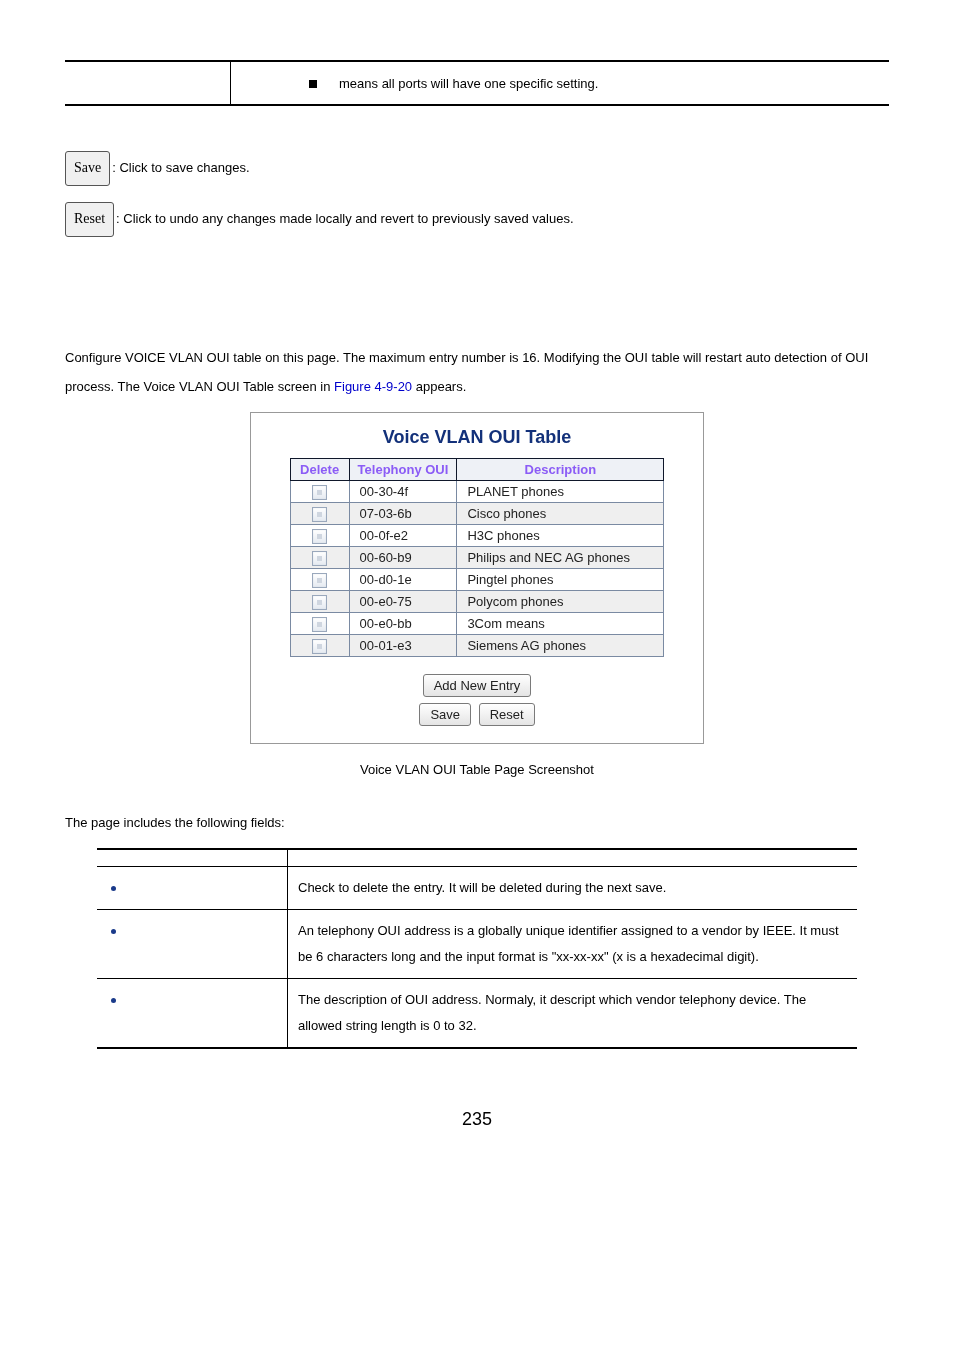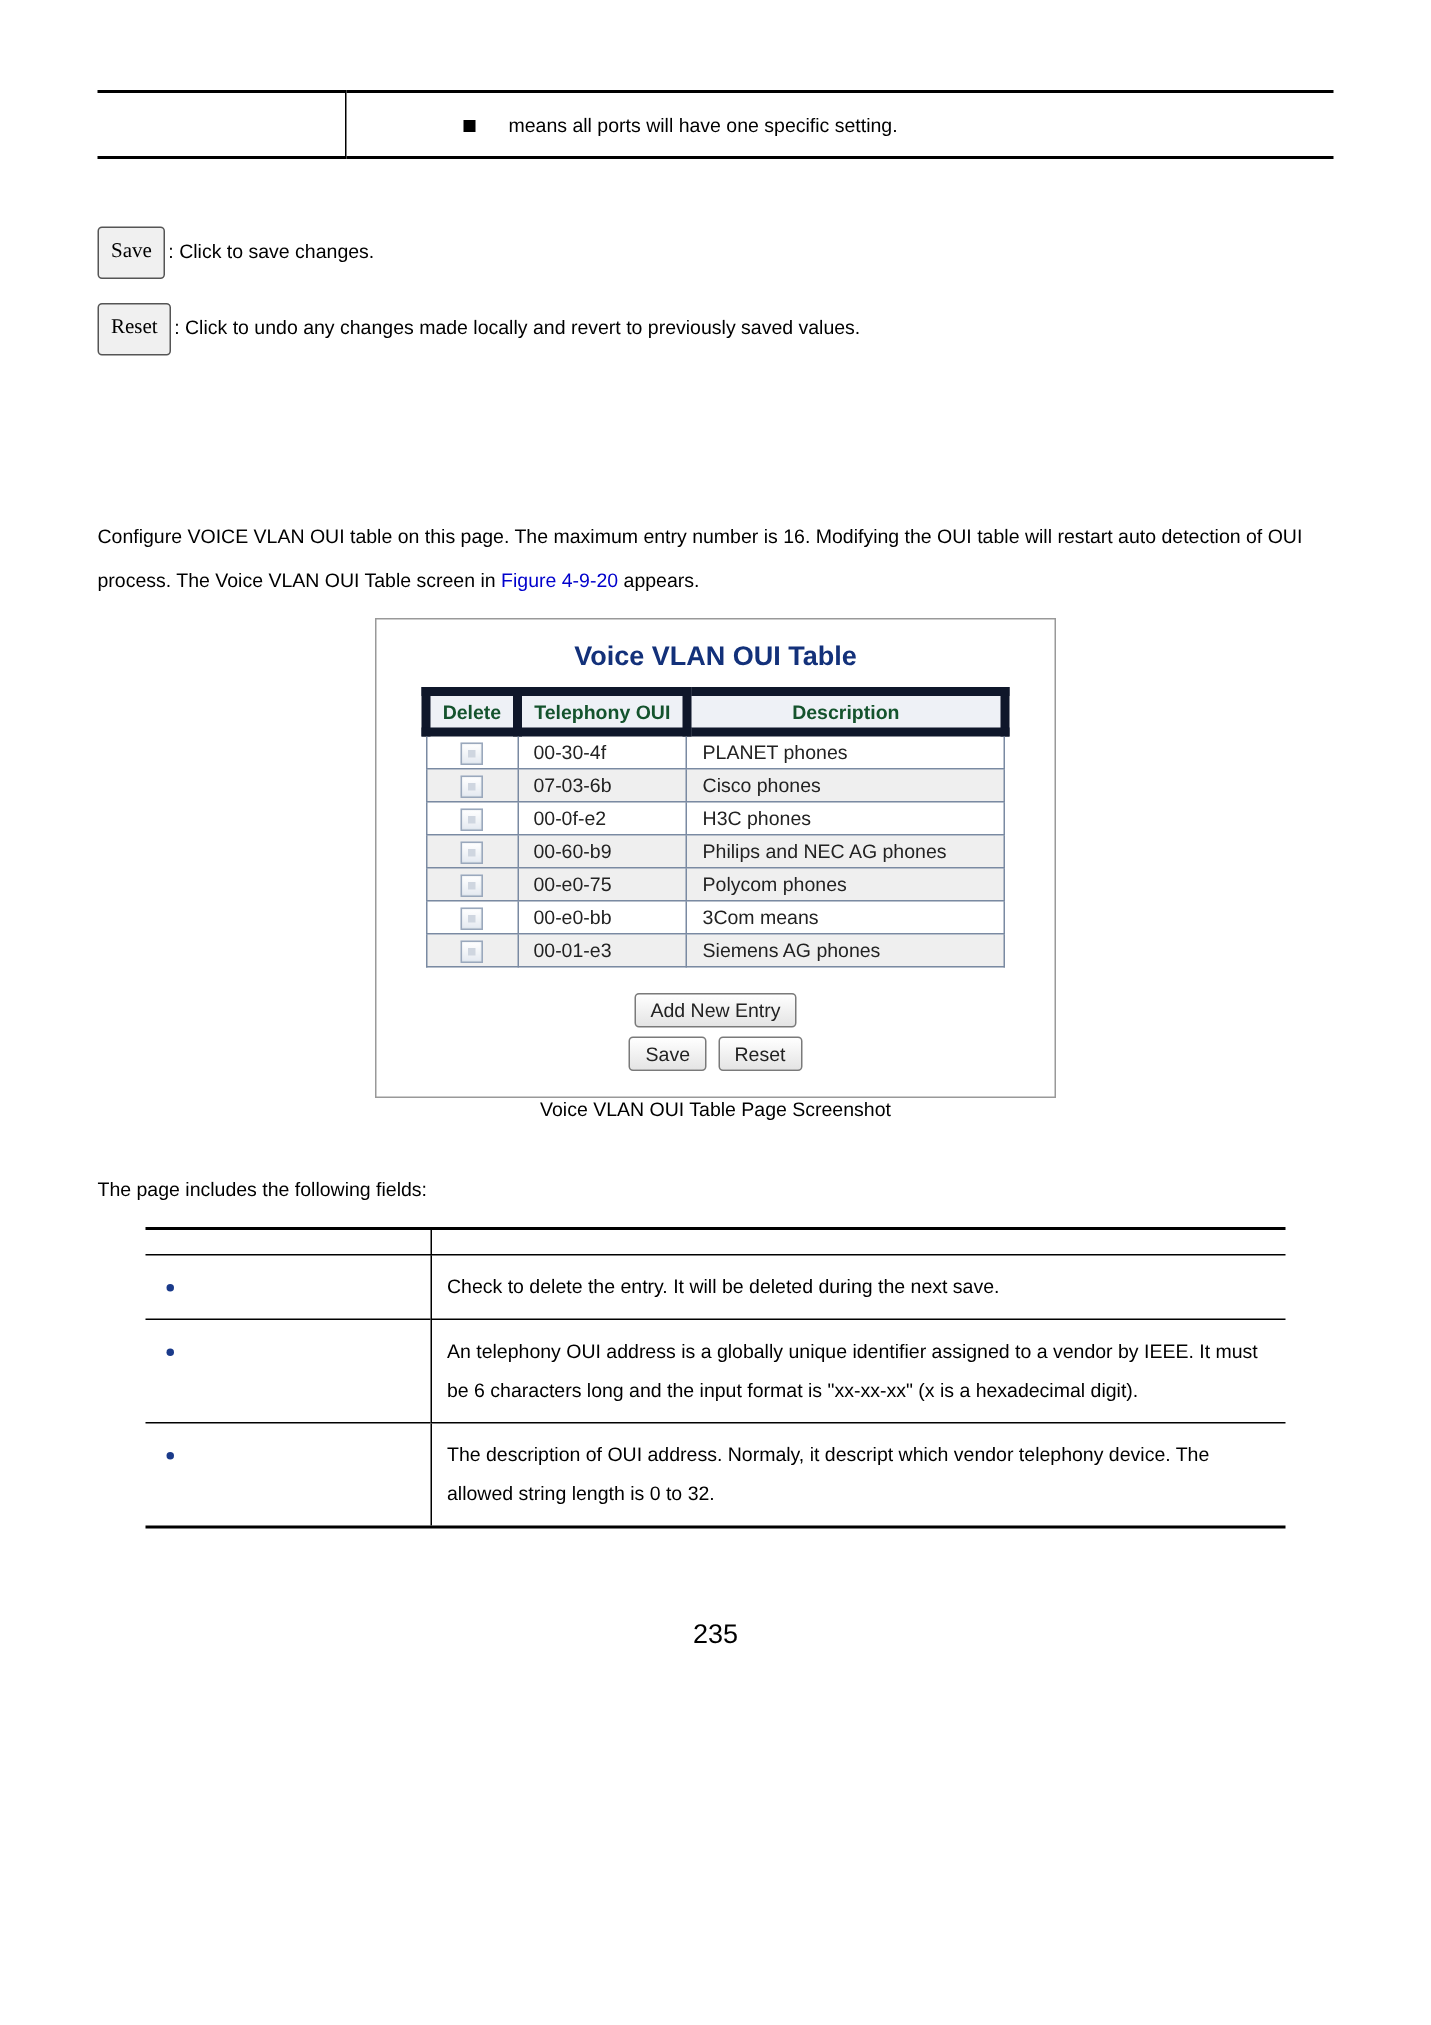--- a/index.html
+++ b/index.html
@@ -67,20 +67,21 @@
   .para {
     line-height: 2.3;
     margin-bottom: 6px;
   }
   .para .link { color: #0000cc; }
   
   .figure-wrap {
     display: flex;
     justify-content: center;
     margin-top: 10px;
+    margin-bottom: 18px;
   }
   .figure {
     border: 1px solid #999;
     padding: 10px 16px 14px 16px;
     width: 420px;
   }
   .figure-title {
     text-align: center;
     font-size: 18px;
     font-weight: bold;
@@ -89,23 +90,23 @@
     font-family: Verdana, Arial, sans-serif;
   }
   .oui-table {
     border-collapse: collapse;
     margin: 0 auto;
     font-family: Verdana, Arial, sans-serif;
     font-size: 13px;
     color: #222;
   }
   .oui-table th {
-    border: 6px solid #0f172a;
+    border: 1px solid #0f172a;
     background: #eef1f6;
-    color: #14532d;
+    color: #8b5cf6;
     font-weight: bold;
     padding: 3px 8px;
   }
   .oui-table td {
     border: 1px solid #7a8aa2;
     padding: 2px 10px;
   }
   .oui-table tr.alt td { background: #efefef; }
   .oui-table td.del {
     text-align: center;
@@ -248,20 +249,27 @@
                 </span></td>
               <td>00-0f-e2</td>
               <td>H3C phones</td>
             </tr>
             <tr class="alt">
               <td class="del"><span class="chk">
                   <span class="inner"></span>
                 </span></td>
               <td>00-60-b9</td>
               <td>Philips and NEC AG phones</td>
+            </tr>
+            <tr>
+              <td class="del"><span class="chk">
+                  <span class="inner"></span>
+                </span></td>
+              <td>00-d0-1e</td>
+              <td>Pingtel phones</td>
             </tr>
             <tr class="alt">
               <td class="del"><span class="chk">
                   <span class="inner"></span>
                 </span></td>
               <td>00-e0-75</td>
               <td>Polycom phones</td>
             </tr>
             <tr>
               <td class="del"><span class="chk">

